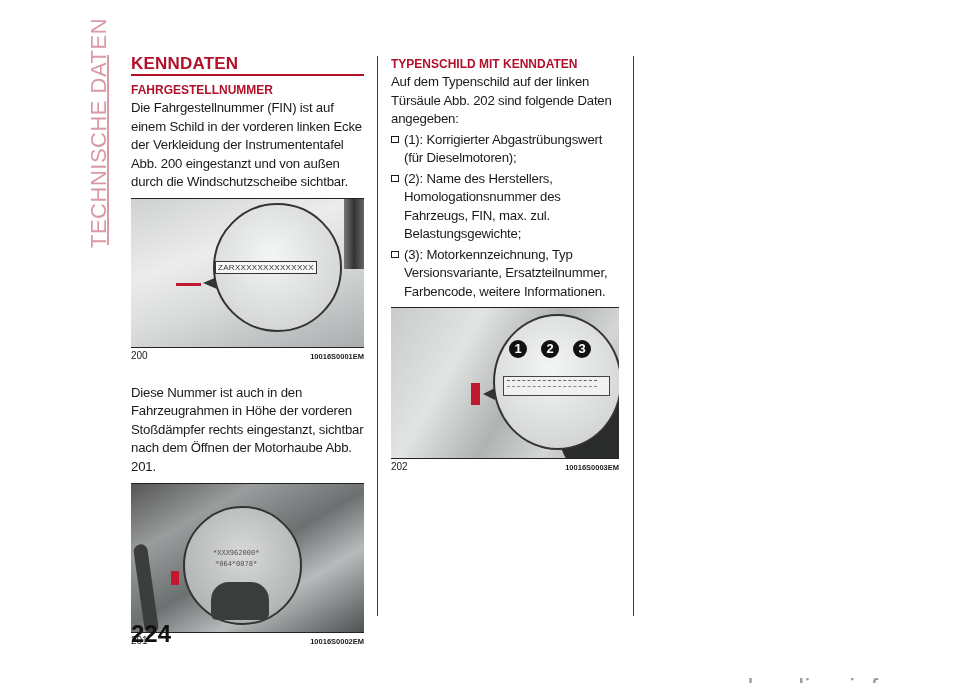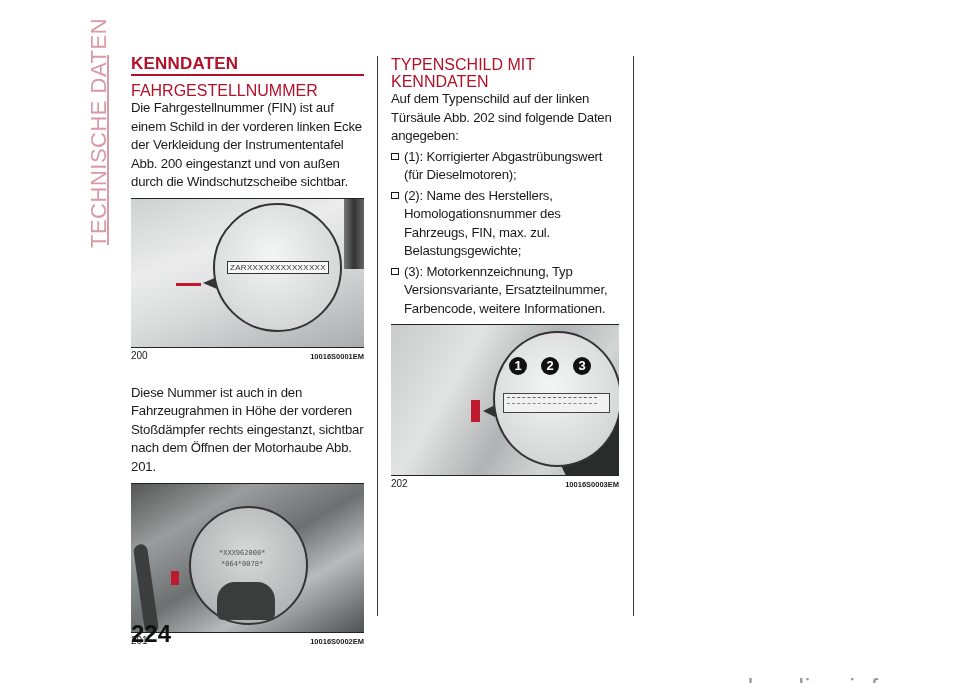--- a/index.html
+++ b/index.html
@@ -4,21 +4,21 @@
 <style>
   html,body{margin:0;padding:0;background:#fff;}
   body{width:960px;height:683px;position:relative;overflow:hidden;font-family:"Liberation Sans",sans-serif;color:#1a1a1a;}
   .side-title{position:absolute;left:86px;top:248px;transform-origin:left top;transform:rotate(-90deg);font-size:22px;color:#d99aa5;letter-spacing:0.5px;white-space:nowrap;font-weight:normal;}
   .side-rule{position:absolute;left:107px;top:55px;width:2px;height:190px;background:#d99aa5;}
   .col{position:absolute;}
   .col-left{left:131px;top:54px;width:233px;}
   .col-right{left:391px;top:54px;width:228px;}
   .vrule{position:absolute;width:1px;background:#3a3a3a;}
   h1{margin:0;font-size:17px;color:#b3102a;font-weight:900;letter-spacing:0.2px;line-height:20px;padding-bottom:0;border-bottom:2px solid #b3102a;}
-  h2{margin:6px 0 0 0;font-size:16px;color:#b3102a;font-weight:400;line-height:17px;}
+  h2{margin:6px 0 0 0;font-size:12px;color:#b3102a;font-weight:700;line-height:17px;}
   h2.r{margin-top:2px;}
   p{margin:0;font-size:13.2px;line-height:18.5px;letter-spacing:-0.2px;}
   .bullet{display:flex;font-size:13.2px;line-height:18.5px;letter-spacing:-0.2px;margin-top:2px;}
   .box{flex:0 0 auto;width:8px;height:7px;border:1.3px solid #1a1a1a;margin:5px 5px 0 0;box-sizing:border-box;position:relative;}
   .box:after{content:"";position:absolute;left:2px;top:-2px;width:7px;height:2px;}
   .fig{position:relative;margin-top:6px;border-top:1px solid #222;}
   .fig .img{position:relative;background:linear-gradient(135deg,#bfc2c2,#e9eaea 40%,#aeb2b2 70%,#dcdede);overflow:hidden;}
   .fig .cap{display:flex;justify-content:space-between;align-items:flex-end;border-top:1px solid #222;padding-top:2px;}
   .fig .num{font-size:10px;}
   .fig .code{font-size:7.5px;font-weight:bold;}
@@ -44,36 +44,36 @@
   <h1>KENNDATEN</h1>
   <h2>FAHRGESTELLNUMMER</h2>
   <p>Die Fahrgestellnummer (FIN) ist auf einem Schild in der vorderen linken Ecke der Verkleidung der Instrumententafel Abb. 200 eingestanzt und von außen durch die Windschutzscheibe sichtbar.</p>
 
   <div class="fig">
     <div class="img" style="height:148px;background:linear-gradient(160deg,#cfd1d1 0%,#ececec 35%,#d8dada 60%,#a9adad 100%);">
       <div style="position:absolute;right:0;top:0;width:20px;height:70px;background:linear-gradient(90deg,#777,#333 50%,#666);"></div>
       <div class="redmark" style="left:45px;top:84px;width:25px;height:3px;"></div>
       <div style="position:absolute;left:72px;top:78px;width:0;height:0;border-top:6px solid transparent;border-bottom:6px solid transparent;border-right:14px solid #333;"></div>
       <div class="circle" style="left:82px;top:4px;width:125px;height:125px;">
-        <div class="vin" style="left:12px;top:56px;text-align:center;">ZARXXXXXXXXXXXXXX</div>
+        <div class="vin" style="left:0;top:56px;text-align:center;">ZARXXXXXXXXXXXXXX</div>
       </div>
     </div>
     <div class="cap">
       <span class="num">200</span>
       <span class="code">10016S0001EM</span>
     </div>
   </div>
 
   <p style="margin-top:23px;">Diese Nummer ist auch in den Fahrzeugrahmen in Höhe der vorderen Stoßdämpfer rechts eingestanzt, sichtbar nach dem Öffnen der Motorhaube Abb. 201.</p>
 
   <div class="fig" style="margin-top:7px;">
     <div class="img" style="height:148px;background:linear-gradient(150deg,#555 0%,#9a9d9d 25%,#6d7070 50%,#b8bbbb 70%,#4f5252 100%);">
       <div style="position:absolute;left:8px;top:60px;width:14px;height:90px;border-radius:7px;background:#3c3e3e;transform:rotate(-8deg);"></div>
       <div class="redmark" style="left:40px;top:87px;width:8px;height:14px;"></div>
-      <div class="circle" style="left:58px;top:22px;width:115px;height:115px;background:radial-gradient(circle at 50% 40%,#d8d9d9,#b3b6b6 70%,#9da0a0);">
+      <div class="circle" style="left:52px;top:22px;width:115px;height:115px;background:radial-gradient(circle at 50% 40%,#d8d9d9,#b3b6b6 70%,#9da0a0);">
         <div class="stamp" style="left:28px;top:40px;">*XXX962000*</div>
         <div class="stamp" style="left:30px;top:51px;">*064*0078*</div>
         <div style="position:absolute;left:26px;top:74px;width:58px;height:38px;border-radius:18px 18px 6px 6px;background:#3b3d3d;"></div>
       </div>
     </div>
     <div class="cap">
       <span class="num">201</span>
       <span class="code">10016S0002EM</span>
     </div>
   </div>

